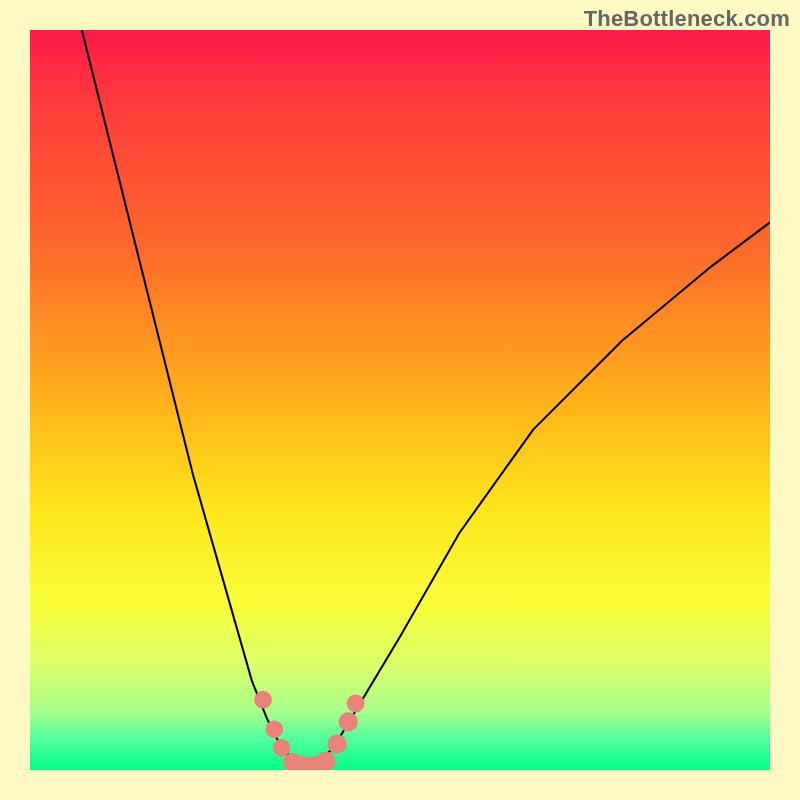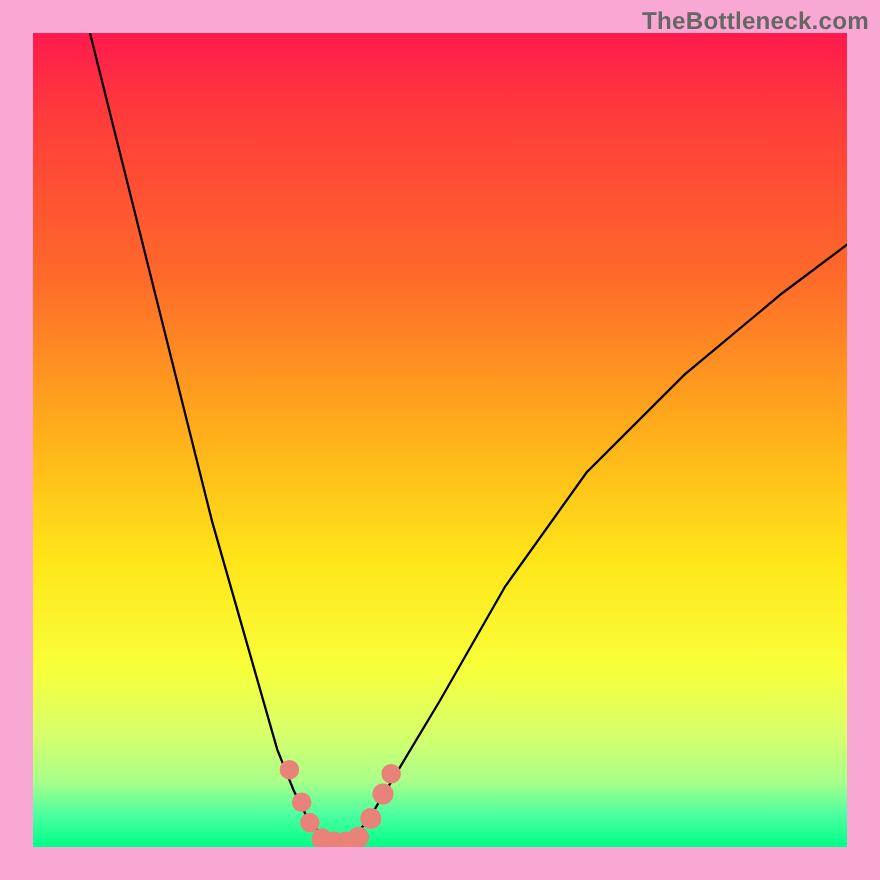--- a/index.html
+++ b/index.html
@@ -8,21 +8,21 @@
     width: 800px;
     height: 800px;
     background: #000;
     font-family: Arial, Helvetica, sans-serif;
     overflow: hidden;
   }
   .frame {
     position: relative;
     width: 800px;
     height: 800px;
-    background: #f9a8d4;
+    background: #fef9c3;
   }
   .watermark {
     position: absolute;
     top: 6px;
     right: 10px;
     color: #666;
     font-size: 22px;
     font-weight: 600;
     letter-spacing: 0.2px;
     z-index: 3;

